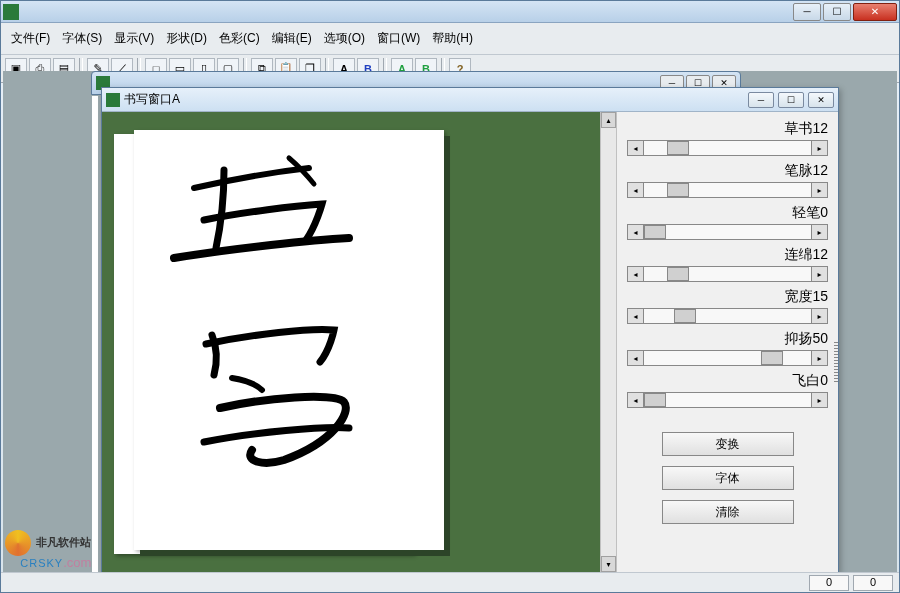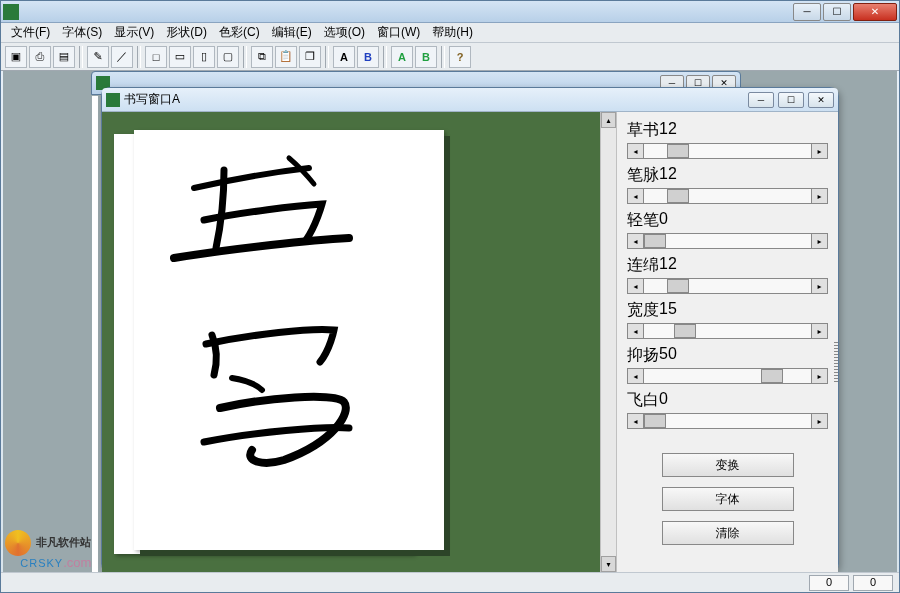--- a/index.html
+++ b/index.html
@@ -7,21 +7,21 @@
 
 
 .main-window { width: 900px; height: 593px; background: linear-gradient(#e8f0f8, #d8e4ec); border: 1px solid #5a7a9a; position: relative; }
 .titlebar-main { height: 22px; background: linear-gradient(#d4e4f4, #b8d0e8); display: flex; align-items: center; justify-content: space-between; padding: 0 2px; border-bottom: 1px solid #8aa4c0; }
 .titlebar-main .app-icon { width: 16px; height: 16px; background: #2a7a3a; margin-right: 4px; display:inline-block; }
 .win-controls { display: flex; gap: 0; }
 .win-btn { width: 28px; height: 18px; display: flex; align-items: center; justify-content: center; font-size: 10px; background: linear-gradient(#e8f0f8,#c8d8e8); border: 1px solid #888; border-radius: 2px; margin-left: 2px; cursor: pointer; }
 .win-btn.close { width: 44px; background: linear-gradient(#e88070,#c83020); color:#fff; border-color:#802010; }
 
 
-.menubar { height: 20px; background: #e8ecef; display: flex; align-items: center; padding: 0 4px; border-bottom: 1px solid #c0c8d0; }
+.menubar { height: 32px; background: #e8ecef; display: flex; align-items: center; padding: 0 4px; border-bottom: 1px solid #c0c8d0; }
 .menu-item { padding: 2px 6px; cursor: pointer; }
 
 
 .toolbar { height: 28px; background: #e8ecef; display: flex; align-items: center; padding: 2px 4px; border-bottom: 1px solid #a0a8b0; gap:2px;}
 .tb-btn { width: 22px; height: 22px; border: 1px solid #b0b8c0; background: #f0f4f8; display: flex; align-items: center; justify-content: center; font-size: 11px; cursor: pointer; }
 .tb-sep { width: 4px; height: 22px; border-left:1px solid #a0a8b0; border-right:1px solid #fff; margin:0 2px;}
 .tb-btn.A { font-weight: bold; color: #000; }
 .tb-btn.Ab { font-weight: bold; color: #20a040; }
 .tb-btn.Bb { font-weight: bold; color: #2040c0; }
 .tb-btn.Bg { font-weight: bold; color: #20a040; }
@@ -30,41 +30,41 @@
 
 .mdi { position: absolute; top: 70px; left: 2px; right: 2px; bottom: 20px; background: #9aa8ac; }
 
 
 .child-bg { position: absolute; left: 88px; top: 0px; width: 650px; height: 24px; background: linear-gradient(#d4e4f4,#b8d0e8); border:1px solid #5a7a9a; border-radius:4px 4px 0 0; display:flex; align-items:center; padding:0 4px;}
 .child-bg .app-icon{ width:14px;height:14px;background:#2a7a3a; margin-right:4px;}
 .child-bg .ctrls{margin-left:auto; display:flex; gap:2px;}
 .child-bg .wb{ width:24px;height:16px;border:1px solid #888;background:#e8ecef;border-radius:2px;font-size:9px;display:flex;align-items:center;justify-content:center;}
 
 
-.child-win { position: absolute; left: 98px; top: 16px; width: 738px; height: 486px; background: #f0f0f0; border: 1px solid #5a7a9a; border-radius: 9px; box-shadow: 2px 2px 6px rgba(0,0,0,.25); display:flex; flex-direction:column;}
+.child-win { position: absolute; left: 98px; top: 16px; width: 738px; height: 486px; background: #f0f0f0; border: 1px solid #5a7a9a; border-radius: 0; box-shadow: 2px 2px 6px rgba(0,0,0,.25); display:flex; flex-direction:column;}
 .child-title { height: 24px; background: linear-gradient(#e6f0fa,#cde0f2); display:flex; align-items:center; padding: 0 4px; border-bottom:1px solid #a0b4c8; border-radius:4px 4px 0 0;}
 .child-title .app-icon{width:14px;height:14px;background:#2a7a3a;margin-right:4px;}
 .child-title .ctrls{margin-left:auto;display:flex;gap:4px;}
 .cwb{ width:26px;height:16px;border:1px solid #7a8aa0;background:linear-gradient(#f4f8fc,#d8e4ec);border-radius:2px;font-size:9px;display:flex;align-items:center;justify-content:center;cursor:pointer;}
 
 .child-body { flex:1; display:flex; }
 .canvas-wrap { flex:1; background:#4a7040; padding:18px 18px 18px 18px; position:relative; }
 .canvas-page-behind { position:absolute; left:12px; top:22px; width: 300px; height: 420px; background:#fff; box-shadow:2px 2px 4px rgba(0,0,0,.35);}
 .canvas-page { position:relative; width: 310px; height: 420px; background:#fff; box-shadow: 6px 6px 0 #2c4428, 2px 2px 4px rgba(0,0,0,.3); margin-left:14px; }
 .canvas-page svg { width:100%; height:100%; }
 
 
 .vscroll { width:16px; background:#e8e8e8; border-left:1px solid #c0c0c0; display:flex; flex-direction:column;}
 .vscroll .arr{height:16px;background:#d8d8d8;border:1px solid #a0a0a0;display:flex;align-items:center;justify-content:center;font-size:8px;}
 .vscroll .track{flex:1;background:#e8e8e8;}
 
 
 .side-panel { width: 222px; background:#f0f0f0; border-left:1px solid #c0c0c0; padding:8px 10px 4px 10px; display:flex; flex-direction:column; position:relative;}
 .slider-group { margin-bottom: 6px; }
-.sg-head { display:flex; justify-content:flex-start; font-size:16px; margin-bottom:2px;}
+.sg-head { display:flex; justify-content:flex-end; font-size:14px; margin-bottom:2px;}
 .sg-bar { height:16px; border:1px solid #888; background:#fff; display:flex; position:relative;}
 .sg-bar .la,.sg-bar .ra{ width:16px; background:#e0e0e0; border-right:1px solid #888; display:flex;align-items:center;justify-content:center;font-size:8px;cursor:pointer;}
 .sg-bar .ra{border-right:none;border-left:1px solid #888;}
 .sg-bar .tr{ flex:1; position:relative; background:#f8f8f8;}
 .sg-bar .thumb{ position:absolute; top:0; bottom:0; width:22px; background:#d0d0d0; border:1px solid #888;}
 
 .panel-buttons { margin-top: 18px; display:flex; flex-direction:column; gap:10px; align-items:center;}
 .pbtn { width: 132px; height: 24px; border:1px solid #888; background:linear-gradient(#f8f8f8,#e0e0e0); cursor:pointer; font-size:12px;}
 
 .drag-handle{position:absolute; right:0; top:50%; width:4px; height:40px; background:repeating-linear-gradient(#888,#888 1px,transparent 1px,transparent 3px);}

